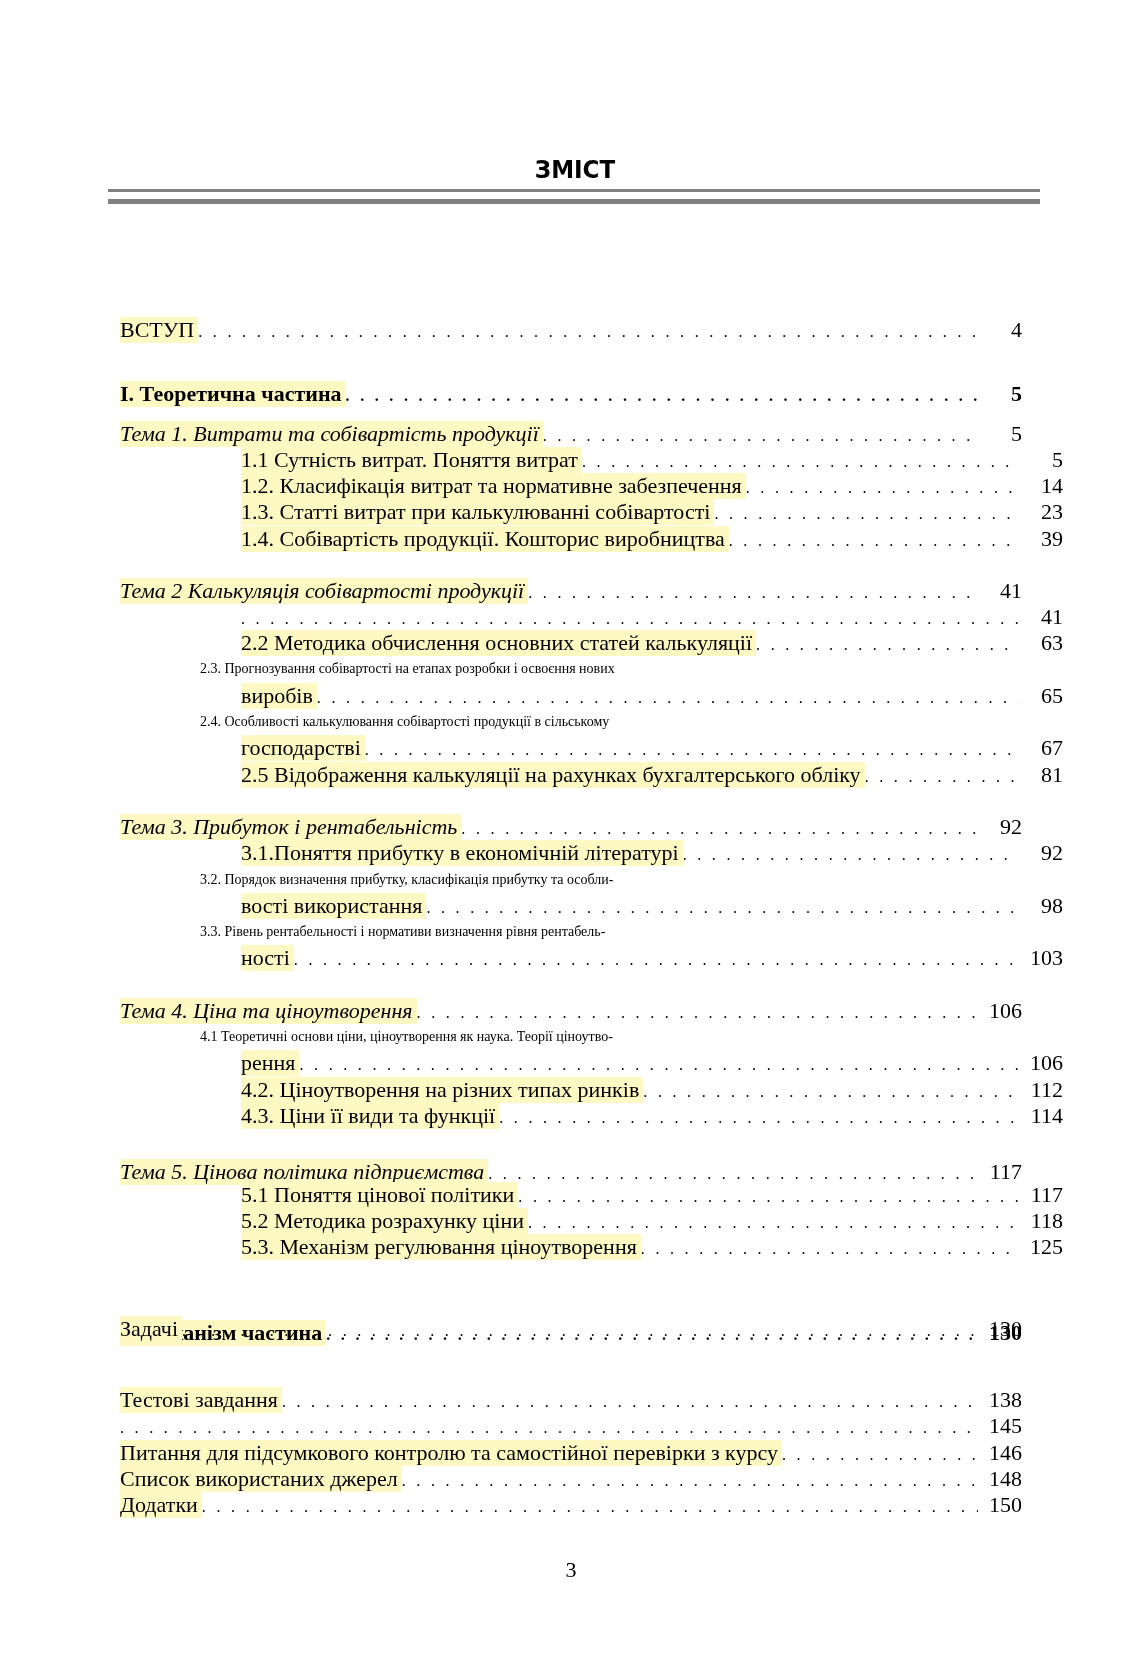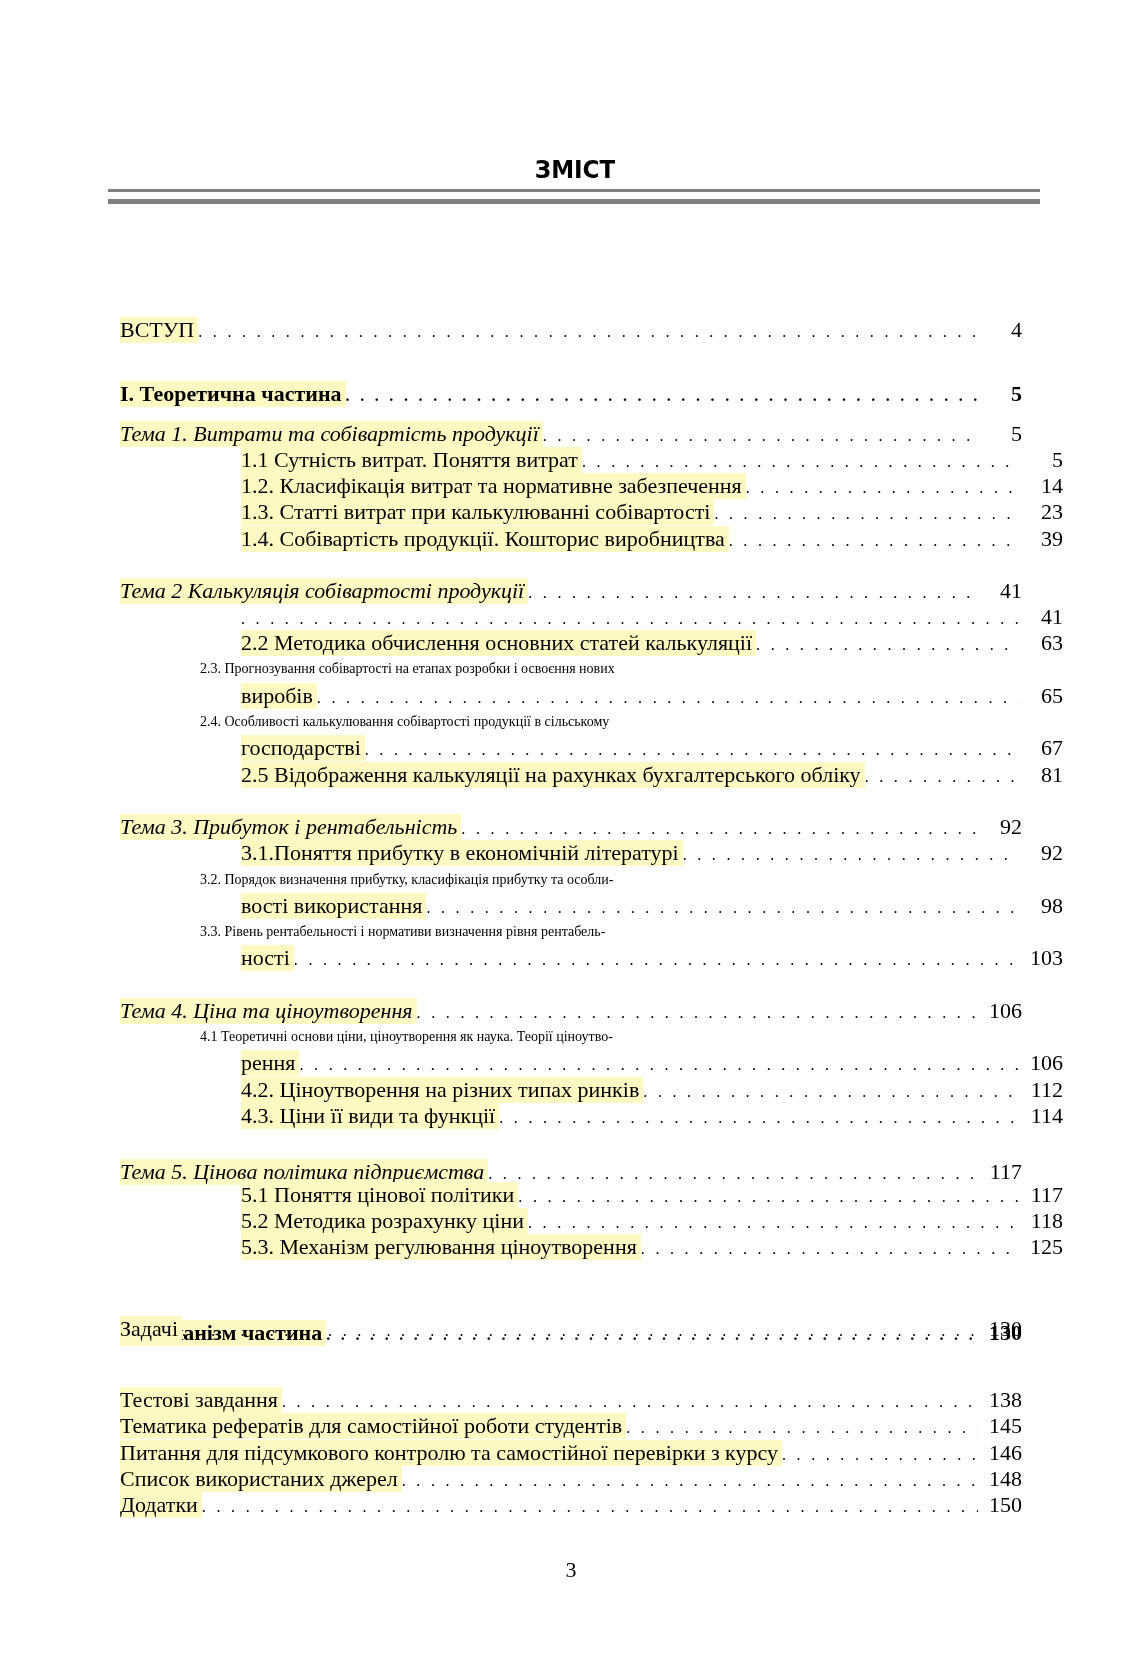--- a/index.html
+++ b/index.html
@@ -178,21 +178,20 @@
     <span class="label">Задачі</span>
     <span class="dots"></span>
     <span class="page">130</span>
   </div>
   <div class="row" style="top:1387px">
     <span class="label">Тестові завдання</span>
     <span class="dots"></span>
     <span class="page">138</span>
   </div>
   <div class="row" style="top:1413px">
-    <span class="label">Тематика рефератів для самостійної роботи студентів</span>
     <span class="dots"></span>
     <span class="page">145</span>
   </div>
   <div class="row" style="top:1440px">
     <span class="label">Питання для підсумкового контролю та самостійної перевірки з курсу</span>
     <span class="dots"></span>
     <span class="page">146</span>
   </div>
   <div class="row" style="top:1466px">
     <span class="label">Список використаних джерел</span>

